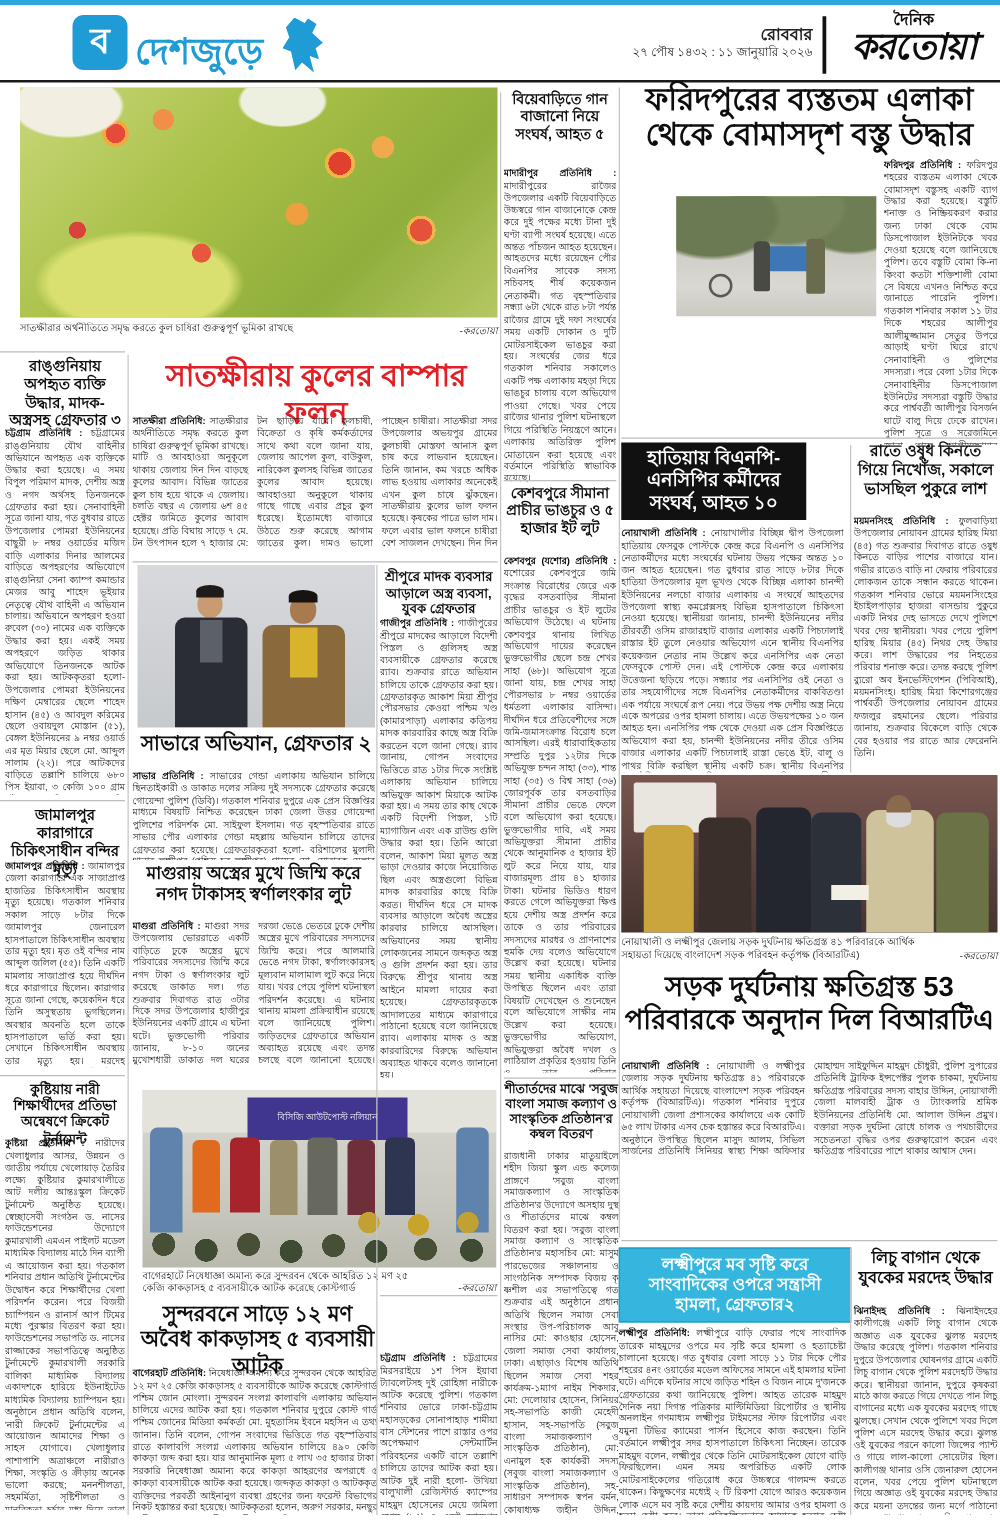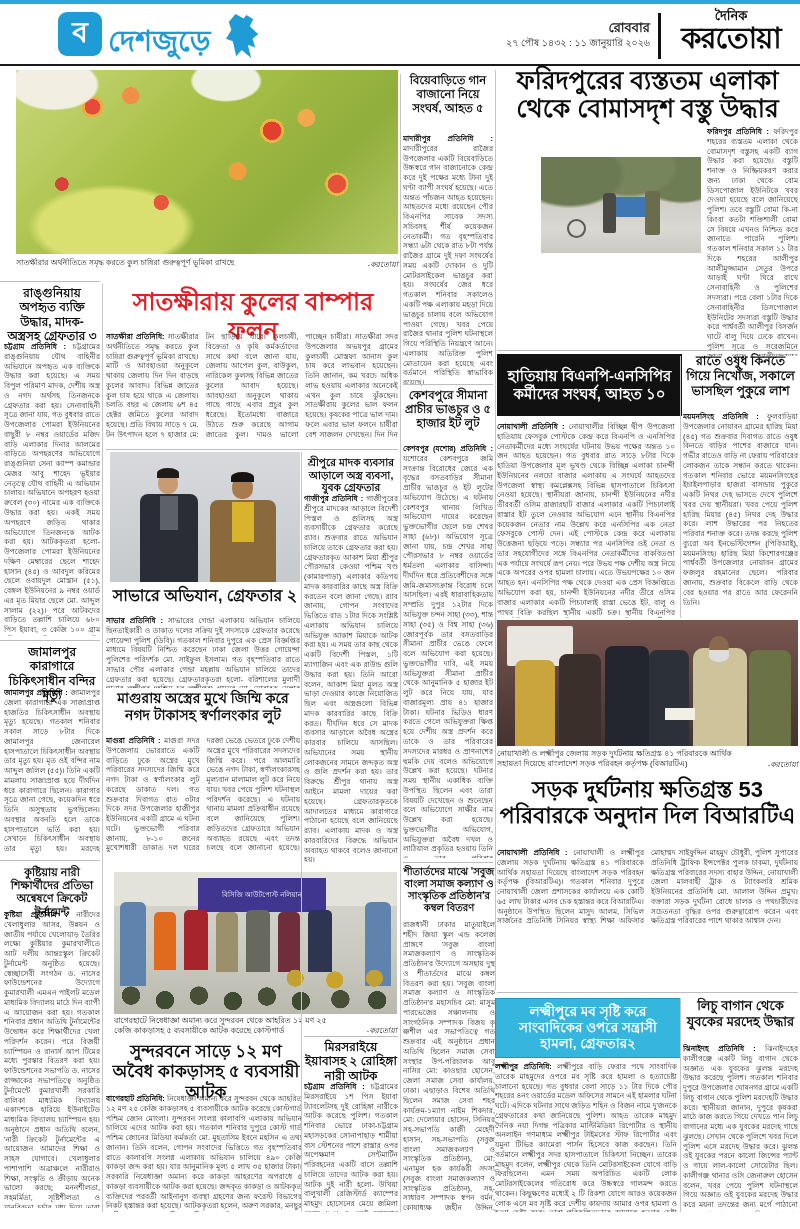--- a/index.html
+++ b/index.html
@@ -34,21 +34,21 @@
   <div class="abs" style="left:108px;top:18px;font-size:29px;font-weight:bold;color:#1f9cd6;">দেশজুড়ে</div>
   <div class="abs" style="left:226px;top:14px;width:34px;height:44px;background:#1f9cd6;clip-path:polygon(28% 0,52% 10%,60% 2%,80% 12%,70% 28%,95% 46%,78% 56%,86% 76%,64% 70%,74% 100%,46% 82%,30% 96%,20% 62%,0 56%,16% 36%,8% 18%);"></div>
 
   <div class="abs" style="left:455px;top:20px;width:195px;text-align:right;color:#222;">
     <div style="font-size:13px;font-weight:bold;line-height:1.2;">রোববার</div>
     <div style="font-size:9.5px;line-height:1.4;text-align:right;">২৭ পৌষ ১৪৩২ : ১১ জানুয়ারি ২০২৬</div>
   </div>
   <div class="abs" style="left:658px;top:13px;width:3px;height:46px;background:#111;"></div>
   <div class="abs" style="left:668px;top:9px;width:126px;text-align:center;color:#0d0d0d;">
     <div style="font-size:13px;font-weight:bold;line-height:1.1;">দৈনিক</div>
-    <div style="font-size:29px;font-weight:bold;line-height:1.05;letter-spacing:-1px;">করতোয়া</div>
+    <div style="font-size:29px;font-weight:bold;line-height:1.05;letter-spacing:-1px;font-style:italic;">করতোয়া</div>
   </div>
   <div class="abs" style="left:0;top:64px;width:800px;height:2px;background:#1a1a1a;"></div>
 
   <div class="ph" style="left:16px;top:70px;width:382px;height:184px;background-image:
     radial-gradient(ellipse 70px 40px at 10% 8%,#f2efe2 0 60%,transparent 65%),
     radial-gradient(ellipse 60px 35px at 55% 6%,#eef0df 0 55%,transparent 60%),
     radial-gradient(circle 17px at 20% 20%,#e64a38 0 45%,#f1a93e 46% 62%,transparent 63%),
     radial-gradient(circle 14px at 30% 14%,#ef8f4a 0 60%,transparent 61%),
     radial-gradient(circle 19px at 67% 33%,#e2402f 0 48%,#f2b445 49% 63%,transparent 64%),
     radial-gradient(circle 15px at 76% 26%,#f0a94c 0 58%,transparent 60%),
@@ -138,21 +138,21 @@
     <b>কেশবপুর (যশোর) প্রতিনিধি :</b> <span>যশোরের কেশবপুরে জমি সংক্রান্ত বিরোধের জেরে এক বৃদ্ধের বসতবাড়ির সীমানা প্রাচীর ভাঙচুর ও ইট লুটের অভিযোগ উঠেছে। এ ঘটনায় কেশবপুর থানায় লিখিত অভিযোগ দায়ের করেছেন ভুক্তভোগীর ছেলে চন্দ্র শেখর সাহা (৬৮)। অভিযোগ সূত্রে জানা যায়, চন্দ্র শেখর সাহা পৌরসভার ৮ নম্বর ওয়ার্ডের ধর্মতলা এলাকার বাসিন্দা। দীর্ঘদিন ধরে প্রতিবেশীদের সঙ্গে জমি-জমাসংক্রান্ত বিরোধ চলে আসছিল। এরই ধারাবাহিকতায় সম্প্রতি দুপুর ১২টার দিকে অভিযুক্ত চন্দন সাহা (৩৩), শান্ত সাহা (৩৫) ও বিশ্ব সাহা (৩৬) জোরপূর্বক তার বসতবাড়ির সীমানা প্রাচীর ভেঙে ফেলে বলে অভিযোগ করা হয়েছে। ভুক্তভোগীর দাবি, এই সময় অভিযুক্তরা সীমানা প্রাচীর থেকে আনুমানিক ৫ হাজার ইট লুট করে নিয়ে যায়, যার বাজারমূল্য প্রায় ৪১ হাজার টাকা। ঘটনার ভিডিও ধারণ করতে গেলে অভিযুক্তরা ক্ষিপ্ত হয়ে দেশীয় অস্ত্র প্রদর্শন করে তাকে ও তার পরিবারের সদস্যদের মারধর ও প্রাণনাশের হুমকি দেয় বলেও অভিযোগে উল্লেখ করা হয়েছে। ঘটনার সময় স্থানীয় একাধিক ব্যক্তি উপস্থিত ছিলেন এবং তারা বিষয়টি দেখেছেন ও শুনেছেন বলে অভিযোগে সাক্ষীর নাম উল্লেখ করা হয়েছে। ভুক্তভোগীর অভিযোগ, অভিযুক্তরা অবৈধ দখল ও লাঠিয়াল প্রকৃতির হওয়ায় তিনি ও তার পরিবার নিরাপত্তাহীনতায় ভুগছেন। স্থানীয়ভাবে আপোষ-মীমাংসার চেষ্টা করা হলেও উভয়পক্ষ সীমানা নির্ধারণ করেনি বলে জানিয়েছেন।</span>
   </p>
 
   <div class="hr" style="left:403px;top:862px;width:90px;"></div>
   <h2 class="hl hc abs" style="left:403px;top:866px;width:92px;font-size:10px;">শীতার্তদের মাঝে 'সবুজ বাংলা সমাজ কল্যাণ ও সাংস্কৃতিক প্রতিষ্ঠান'র কম্বল বিতরণ</h2>
   <p class="bt abs" style="left:403px;top:920px;width:92px;height:292px;">
     <span>রাজধানী ঢাকার মাতুয়াইলে শহীদ জিয়া স্কুল এন্ড কলেজ প্রাঙ্গণে 'সবুজ বাংলা সমাজকল্যাণ ও সাংস্কৃতিক প্রতিষ্ঠান'র উদ্যোগে অসহায় দুস্থ ও শীতার্তদের মাঝে কম্বল বিতরণ করা হয়। 'সবুজ বাংলা সমাজ কল্যাণ ও সাংস্কৃতিক প্রতিষ্ঠান'র মহাসচিব মো: মাসুম পারভেজের সঞ্চালনায় ও সাংগঠনিক সম্পাদক বিজয় কৃ ষ্ণশীল এর সভাপতিত্বে গত শুক্রবার এই অনুষ্ঠানে প্রধান অতিথি ছিলেন সমাজ সেবা সংস্থার উপ-পরিচালক আবু নাসির মো: কাওছার হোসেন, জেলা সমাজ সেবা কার্যালয়, ঢাকা। এছাড়াও বিশেষ অতিথি ছিলেন সমাজ সেবা শহর কার্যক্রম-১ম্যাগ নাইম শিকদার, মো: দেলোয়ার হোসেন, সিনিয়র সহ-সভাপতি কাজী মেহেদী হাসান, সহ-সভাপতি (সবুজ বাংলা সমাজকল্যাণ ও সাংস্কৃতিক প্রতিষ্ঠান), মো: এনামুল হক কার্যকরী সদস্য (সবুজ বাংলা সমাজকল্যাণ ও সাংস্কৃতিক প্রতিষ্ঠান), সহ-সাধারণ সম্পাদক স্বপন বর্মন, কোষাধ্যক্ষ জহীন উদ্দিন, আঞ্চলিক অডিট-মো: আসলাম পাঠান সদস্য সচিব (সবুজ বাংলা সমাজকল্যাণ ও সাংস্কৃতিক প্রতিষ্ঠান), পরিচালনা পরিষদ ও উপদেষ্টা সকল সদস্য ও ছাত্র এলাকার গণ্যমান্য ব্যক্তিবর্গ। উক্ত অনুষ্ঠানে সবুজ বাংলা সমাজ কল্যাণ ও সাংস্কৃতিক প্রতিষ্ঠান এর মহাসচিব মো: মাসুম পারভেজ বলেন, সকলের সার্বিক সহযোগিতায় সবুজবাংলা সমাজকল্যাণ ও সাংস্কৃতিক প্রতিষ্ঠান আরও শক্তিশালী হবে এবং দেশের সামাজিক সংগঠন শিল্পে আন্তর্জাতিক মানে পৌঁছাবে। খবর বিজ্ঞপ্তির।</span>
   </p>
 
   <div class="hr" style="left:497px;top:350px;width:301px;"></div>
-  <div class="abs boxhl" style="left:497px;top:354px;width:185px;height:62px;background:#111111;">
+  <div class="abs boxhl" style="left:497px;top:354px;width:148px;height:62px;background:#111111;">
     <h2 class="hl whitehl" style="font-size:15px;padding:0 4px;">হাতিয়ায় বিএনপি-এনসিপির কর্মীদের সংঘর্ষ, আহত ১০</h2>
   </div>
   <p class="bt abs" style="left:497px;top:422px;width:178px;height:196px;">
     <b>নোয়াখালী প্রতিনিধি :</b> <span>নোয়াখালীর বিচ্ছিন্ন দ্বীপ উপজেলা হাতিয়ায় ফেসবুক পোস্টকে কেন্দ্র করে বিএনপি ও এনসিপির নেতাকর্মীদের মধ্যে সংঘর্ষের ঘটনায় উভয় পক্ষের অন্তত ১০ জন আহত হয়েছেন। গত বুধবার রাত সাড়ে ৮টার দিকে হাতিয়া উপজেলার মূল ভূখণ্ড থেকে বিচ্ছিন্ন এলাকা চানন্দী ইউনিয়নের নলচো বাজার এলাকায় এ সংঘর্ষে আহতদের উপজেলা স্বাস্থ্য কমপ্লেক্সসহ বিভিন্ন হাসপাতালে চিকিৎসা নেওয়া হয়েছে। স্থানীয়রা জানায়, চানন্দী ইউনিয়নের নদীর তীরবর্তী ওসিম রাজারহাট বাজার এলাকার একটি পিচঢালাই রাস্তার ইট তুলে নেওয়ার অভিযোগ এনে স্থানীয় বিএনপির কয়েকজন নেতার নাম উল্লেখ করে এনসিপির এক নেতা ফেসবুকে পোস্ট দেন। এই পোস্টকে কেন্দ্র করে এলাকায় উত্তেজনা ছড়িয়ে পড়ে। সন্ধ্যার পর এনসিপির ওই নেতা ও তার সহযোগীদের সঙ্গে বিএনপির নেতাকর্মীদের বাকবিতণ্ডা এক পর্যায়ে সংঘর্ষে রূপ নেয়। পরে উভয় পক্ষ দেশীয় অস্ত্র নিয়ে একে অপরের ওপর হামলা চালায়। এতে উভয়পক্ষের ১০ জন আহত হন। এনসিপির পক্ষ থেকে দেওয়া এক প্রেস বিজ্ঞপ্তিতে অভিযোগ করা হয়, চানন্দী ইউনিয়নের নদীর তীরে ওসিম বাজার এলাকার একটি পিচঢালাই রাস্তা ভেঙে ইট, বালু ও পাথর বিক্রি করছিল স্থানীয় একটি চক্র। স্থানীয় বিএনপির সাংগঠনিক সম্পাদক রবি আলম শান্তনু অভিযোগ অস্বীকার করেছেন। এ বিষয়ে পুলিশ পরিস্থিতি নিয়ন্ত্রণে রেখেছে বলে জানিয়েছে।</span>
   </p>
 
   <h2 class="hl hc abs" style="left:683px;top:354px;width:115px;font-size:12.5px;">রাতে ওষুধ কিনতে গিয়ে নিখোঁজ, সকালে ভাসছিল পুকুরে লাশ</h2>
   <p class="bt abs" style="left:683px;top:412px;width:115px;height:206px;">
     <b>ময়মনসিংহ প্রতিনিধি :</b> <span>ফুলবাড়িয়া উপজেলার নোয়াবন গ্রামের হারিছ মিয়া (৪৫) গত শুক্রবার দিবাগত রাতে ওষুধ কিনতে বাড়ির পাশের বাজারে যান। গভীর রাতেও বাড়ি না ফেরায় পরিবারের লোকজন তাকে সন্ধান করতে থাকেন। গতকাল শনিবার ভোরে ময়মনসিংহের ইচাইলপাড়ার হাজরা বাসন্ডায় পুকুরে একটি নিথর দেহ ভাসতে দেখে পুলিশে খবর দেয় স্থানীয়রা। খবর পেয়ে পুলিশ হারিছ মিয়ার (৪৫) নিথর দেহ উদ্ধার করে। লাশ উদ্ধারের পর নিহতের পরিবার শনাক্ত করে। তদন্ত করছে পুলিশ ব্যুরো অব ইনভেস্টিগেশন (পিবিআই), ময়মনসিংহ। হারিছ মিয়া কিশোরগঞ্জের পার্শ্ববর্তী উপজেলার নোয়াবন গ্রামের ফজলুর রহমানের ছেলে। পরিবার জানায়, শুক্রবার বিকেলে বাড়ি থেকে বের হওয়ার পর রাতে আর ফেরেননি তিনি।</span>
   </p>
@@ -203,21 +203,20 @@
       radial-gradient(circle 15px at 93% 70%,#3f4a33 0 60%,transparent 62%);"></span>
   </div>
   <div class="abs cap" style="left:114px;top:1016px;width:232px;height:22px;">বাগেরহাটে নিষেধাজ্ঞা অমান্য করে সুন্দরবন থেকে আহরিত ১২ মণ ২৫ কেজি কাকড়াসহ ৫ ব্যবসায়ীকে আটক করেছে কোস্টগার্ড</div>
   <div class="abs credit" style="left:348px;top:1024px;width:49px;">-করতোয়া</div>
   <h2 class="hl hc abs" style="left:110px;top:1042px;width:192px;font-size:17px;">সুন্দরবনে সাড়ে ১২ মণ অবৈধ কাকড়াসহ ৫ ব্যবসায়ী আটক</h2>
   <p class="bt abs" style="left:106px;top:1094px;width:196px;height:118px;">
     <b>বাগেরহাট প্রতিনিধি:</b> <span>নিষেধাজ্ঞা অমান্য করে সুন্দরবন থেকে আহরিত ১২ মণ ২৫ কেজি কাকড়াসহ ৫ ব্যবসায়ীকে আটক করেছে কোস্টগার্ড পশ্চিম জোন মোংলা। সুন্দরবন সংলগ্ন কালাবগি এলাকায় অভিযান চালিয়ে এদের আটক করা হয়। গতকাল শনিবার দুপুরে কোস্ট গার্ড পশ্চিম জোনের মিডিয়া কর্মকর্তা মো. মুহতাসিম ইবনে মহসিন এ তথ্য জানান। তিনি বলেন, গোপন সংবাদের ভিত্তিতে গত বৃহস্পতিবার রাতে কালাবগি সংলগ্ন এলাকায় অভিযান চালিয়ে ৪৯০ কেজি কাকড়া জব্দ করা হয়। যার আনুমানিক মূল্য ৫ লাখ ৩৫ হাজার টাকা। সরকারি নিষেধাজ্ঞা অমান্য করে কাকড়া আহরণের অপরাধে ৫ কাকড়া ব্যবসায়ীকে আটক করা হয়েছে। জব্দকৃত কাকড়া ও আটককৃত ব্যক্তিদের পরবর্তী আইনানুগ ব্যবস্থা গ্রহণের জন্য ফরেস্ট বিভাগের নিকট হস্তান্তর করা হয়েছে। আটককৃতরা হলেন, অরুণ সরকার, মনছুর ঢালী, মোহাম্মদ জাহাঙ্গীর গাজী, মাসুম বিল্লাহ, মোহাম্মদ আজগর রানা। আটক ব্যবসায়ীরা খুলনা জেলার দাকোপ উপজেলার কালাবগি এলাকার বাসিন্দা। কাঁকড়ার প্রজনন মৌসুম হওয়ায় জানুয়ারি থেকে ফেব্রুয়ারি ২ মাস সুন্দরবনে থেকে কাঁকড়া শিকার এবং ক্রয় বিক্রয় সম্পূর্ণ নিষিদ্ধ।</span>
   </p>
 
   <div class="hr" style="left:304px;top:1036px;width:94px;"></div>
-  <h2 class="hl hc abs" style="left:304px;top:1040px;width:94px;font-size:12px;">মিরসরাইয়ে ইয়াবাসহ ২ রোহিঙ্গা নারী আটক</h2>
   <p class="bt abs" style="left:304px;top:1082px;width:94px;height:130px;">
     <b>চট্টগ্রাম প্রতিনিধি :</b> <span>চট্টগ্রামের মিরসরাইয়ে ১শ পিস ইয়াবা ট্যাবলেটসহ দুই রোহিঙ্গা নারীকে আটক করেছে পুলিশ। গতকাল শনিবার ভোরে ঢাকা-চট্টগ্রাম মহাসড়কের সোনাপাহাড় শামীয়া বাস স্টেশনের পাশে রাস্তার ওপর অপেক্ষমাণ সেন্টমার্টিন পরিবহনের একটি বাসে তল্লাশি চালিয়ে তাদের আটক করা হয়। আটক দুই নারী হলো- উখিয়া বালুখালী রেজিস্টার্ড ক্যাম্পের মাহমুদ হোসেনের মেয়ে জমিলা বেগম (২৫) ও একই ক্যাম্পের শেখ আহমদ উল্লাহর মেয়ে খুরশিদা বেগম (২৬)। জানা গেছে, গোপন সংবাদের ভিত্তিতে ঢাকা-চট্টগ্রামমুখী সোনাপাহাড় শামীয়া বাস স্টেশনের পাশে অভিযান চালিয়ে দুইটি ব্যাগের ভেতরে ১শ পিস ইয়াবা ট্যাবলেটসহ তাদের আটক করা হয়।</span>
   </p>
 
   <div class="hr" style="left:497px;top:992px;width:301px;"></div>
   <div class="abs boxhl" style="left:495px;top:998px;width:184px;height:58px;background:#35b6de;border:1px solid #1d98bf;">
     <h2 class="hl whitehl" style="font-size:13.5px;padding:0 4px;">লক্ষ্মীপুরে মব সৃষ্টি করে সাংবাদিকের ওপরে সন্ত্রাসী হামলা, গ্রেফতার২</h2>
   </div>
   <p class="bt abs" style="left:495px;top:1062px;width:182px;height:150px;">
     <b>লক্ষ্মীপুর প্রতিনিধি:</b> <span>লক্ষ্মীপুরে বাড়ি ফেরার পথে সাংবাদিক তারেক মাহমুদের ওপরে মব সৃষ্টি করে হামলা ও হত্যাচেষ্টা চালানো হয়েছে। গত বুধবার বেলা সাড়ে ১১ টার দিকে পৌর শহরের ৪নং ওয়ার্ডের মডেল অফিসের সামনে এই হামলার ঘটনা ঘটে। এদিকে ঘটনার সাথে জড়িত শহিন ও বিজন নামে দু'জনকে গ্রেফতারের কথা জানিয়েছে পুলিশ। আহত তারেক মাহমুদ দৈনিক নয়া দিগন্ত পত্রিকার মাল্টিমিডিয়া রিপোর্টার ও স্থানীয় অনলাইন গণমাধ্যম লক্ষ্মীপুর টাইমসের স্টাফ রিপোর্টার এবং যমুনা টিভির ক্যামেরা পার্সন হিসেবে কাজ করছেন। তিনি বর্তমানে লক্ষ্মীপুর সদর হাসপাতালে চিকিৎসা নিচ্ছেন। তারেক মাহমুদ বলেন, লক্ষ্মীপুর থেকে তিনি মোটরসাইকেল যোগে বাড়ি ফিরছিলেন। এমন সময় অপরিচিত একটি লোক মোটরসাইকেলের গতিরোধ করে উচ্চস্বরে গালমন্দ করতে থাকেন। কিছুক্ষণের মধ্যেই ২ টি রিকশা যোগে আরও কয়েকজন লোক এসে মব সৃষ্টি করে দেশীয় কায়দায় আমার ওপর হামলা ও হত্যা চেষ্টা করে। তারা পরিকল্পিতভাবে আমাকে হত্যার চেষ্টা চালায়। তারা আমার মোবাইল ফোন ও টাকা ছিনিয়ে নেওয়ার চেষ্টা করে। এলাকাবাসী জানান, স্থানীয় বিএনপিকর্মী বিজন ও শহিন এই হামলায় নেতৃত্ব দিয়েছে। এদিকে এই ঘটনায় লক্ষ্মীপুরের সকল সাংবাদিক নিন্দা, ক্ষোভ ও প্রতিবাদ এবং দোষীদের দ্রুত গ্রেফতারের দাবি জানিয়েছেন। হামলার ঘটনাস্থলে ঘটনাস্থল পরিদর্শন করেছেন লক্ষ্মীপুরের অতিরিক্ত পুলিশ সুপার (সদর সার্কেল) তানজিল হক। এই ঘটনায় জড়িতদের গ্রেফতারে অভিযান অব্যাহত রয়েছে বলে জানান তিনি।</span>

